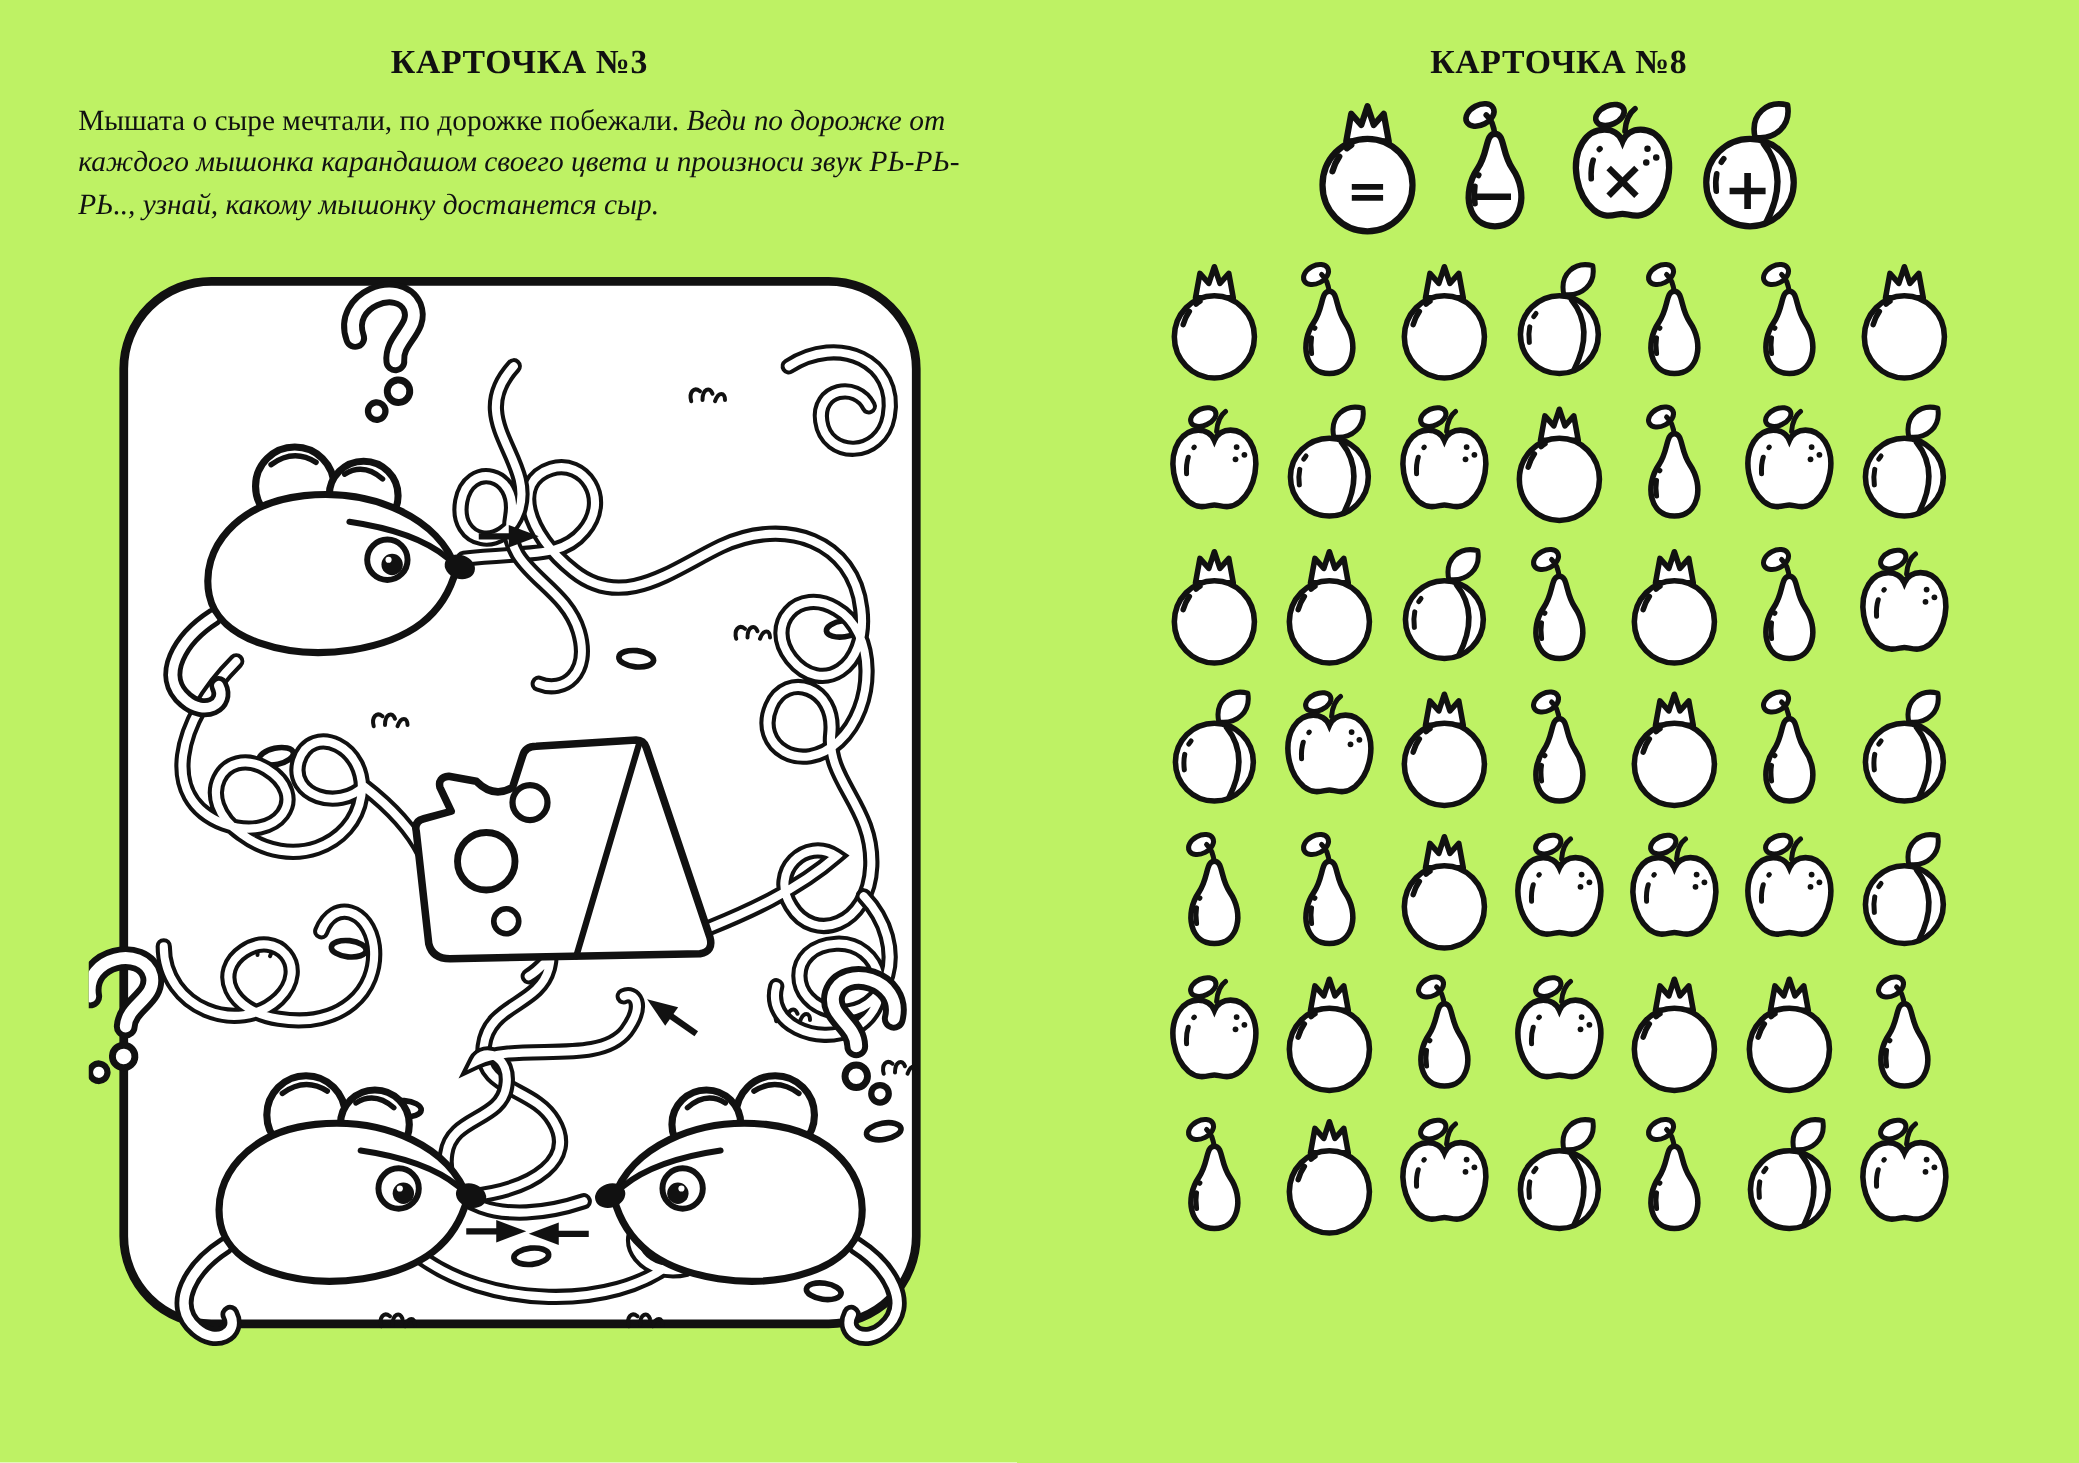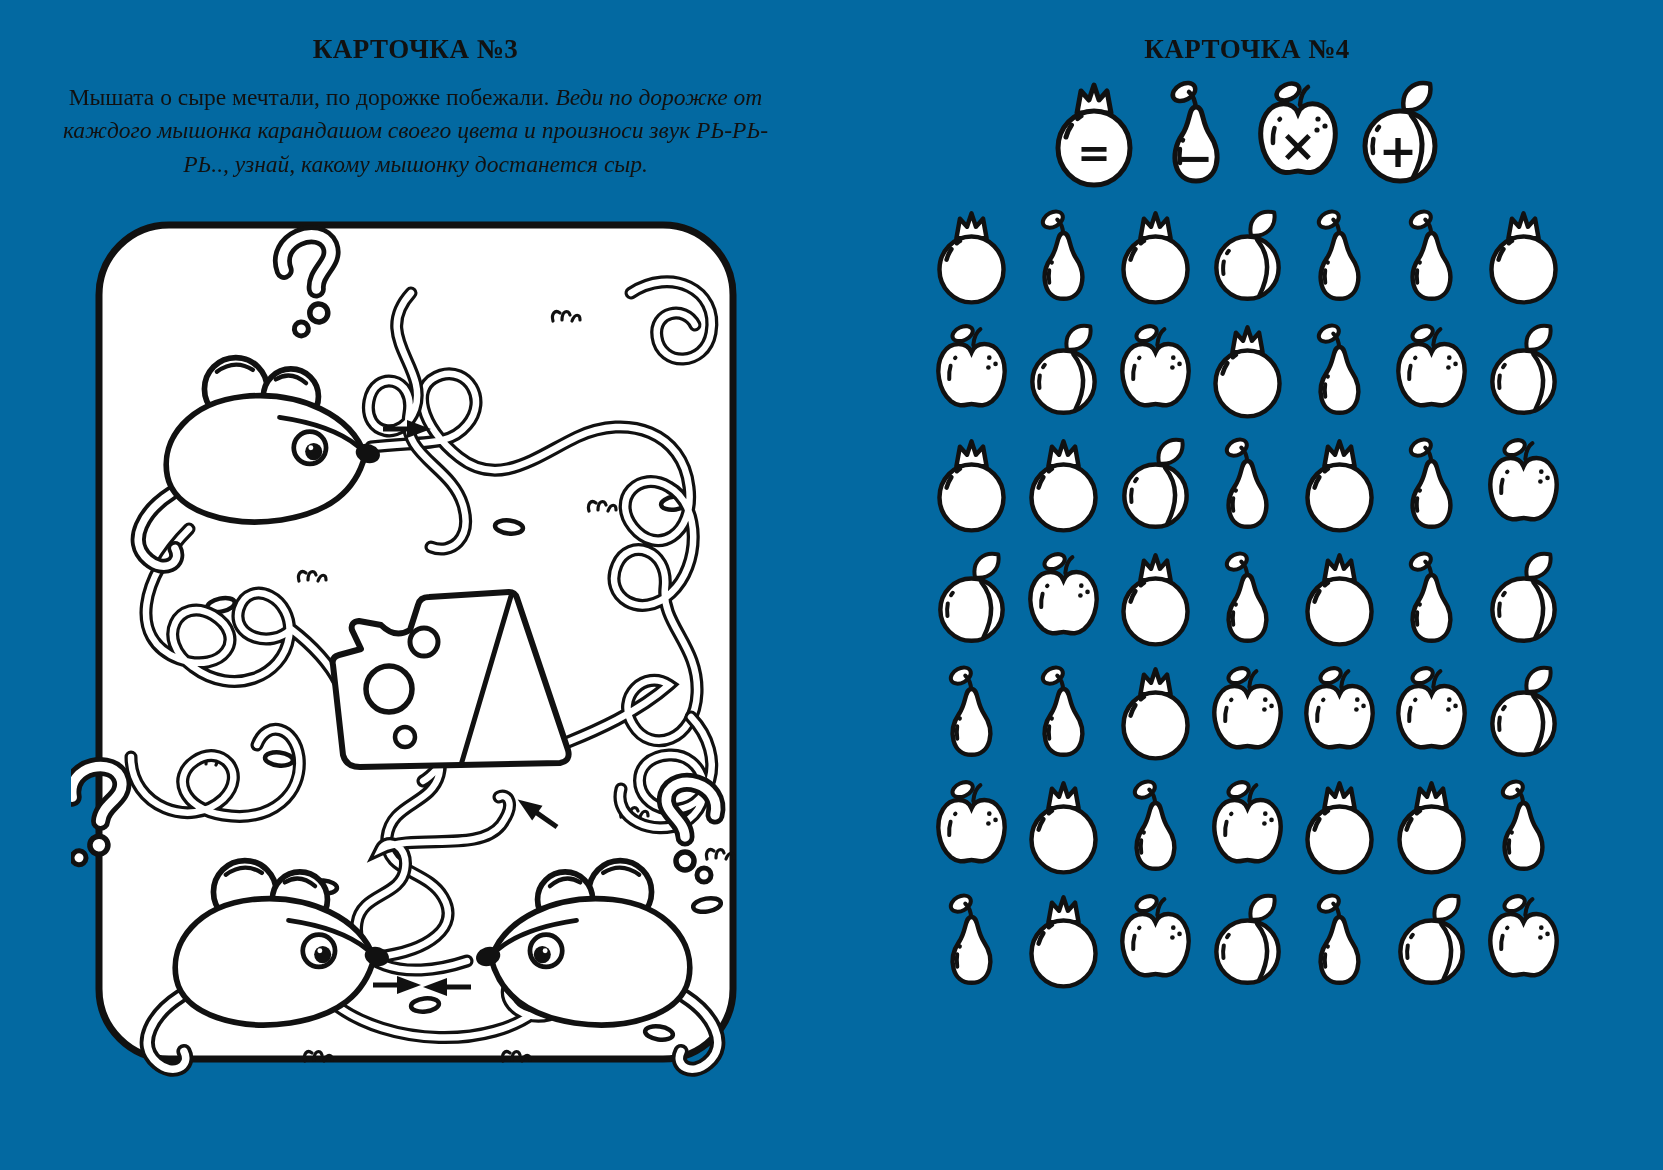--- a/index.html
+++ b/index.html
@@ -1,22 +1,22 @@
 <!DOCTYPE html>
 <html><head>
 <meta charset="utf-8">
 <style>
   html,body{margin:0;padding:0;background:#fff;}
-  .sheet{position:relative;width:1663px;height:1170px;background:#0369a1;overflow:hidden;
+  .sheet{position:relative;width:1663px;height:1170px;background:#bef264;overflow:hidden;
          font-family:"Liberation Serif",serif;color:#111;}
   .page{box-sizing:border-box;float:left;}
   .page-left{width:831px;padding-top:34px;}
   .page-right{width:832px;padding-top:34px;}
   .pg-title{font-weight:bold;font-size:27px;text-align:center;letter-spacing:.5px;margin:0 0 8px 0;}
-  .pg-instr{font-size:23.5px;line-height:1.42;text-align:center;margin:16px auto;width:706px;}
+  .pg-instr{font-size:23.5px;line-height:1.42;text-align:left;margin:16px auto;width:706px;}
   .page-right .pg-instr{width:680px;}
   .instr-italic{font-style:italic;}
   .maze-wrap{margin-top:6px;display:flex;justify-content:center;}
   
   .tb{fill:none;stroke:#111;stroke-width:13;stroke-linecap:round;}
   .tw{fill:none;stroke:#fff;stroke-width:6.5;stroke-linecap:round;}
   .ln{fill:none;stroke:#111;stroke-width:5;stroke-linecap:round;}
   .gt{fill:none;stroke:#111;stroke-width:3.2;stroke-linecap:round;}
   .fw{fill:#fff;stroke:#111;stroke-width:6;}
   
@@ -179,21 +179,21 @@
         <use href="#qmark" transform="translate(648,578) scale(-1,1)"></use>
 
         <use href="#arrow" transform="translate(312,232)"></use>
         <use href="#arrow" transform="translate(302,788)"></use>
         <use href="#arrow" transform="translate(400,790) scale(-1,1)"></use>
       </svg>
     </div>
   </div>
 
   <div class="page page-right">
-    <div class="pg-title">КАРТОЧКА №4</div>
+    <div class="pg-title">КАРТОЧКА №8</div>
 
     <div class="legend" id="legend">
         <div class="legend-item"><svg viewBox="0 0 100 110" width="100" height="114">
             <use href="#fruit-pomegranate" xlink:href="#fruit-pomegranate"></use>
           </svg><span class="legend-sym sym-pomegranate">=</span></div>
         <div class="legend-item"><svg viewBox="0 0 100 110" width="100" height="114">
             <use href="#fruit-pear" xlink:href="#fruit-pear"></use>
           </svg><span class="legend-sym sym-pear">−</span></div>
         <div class="legend-item"><svg viewBox="0 0 100 110" width="100" height="114">
             <use href="#fruit-apple" xlink:href="#fruit-apple"></use>

